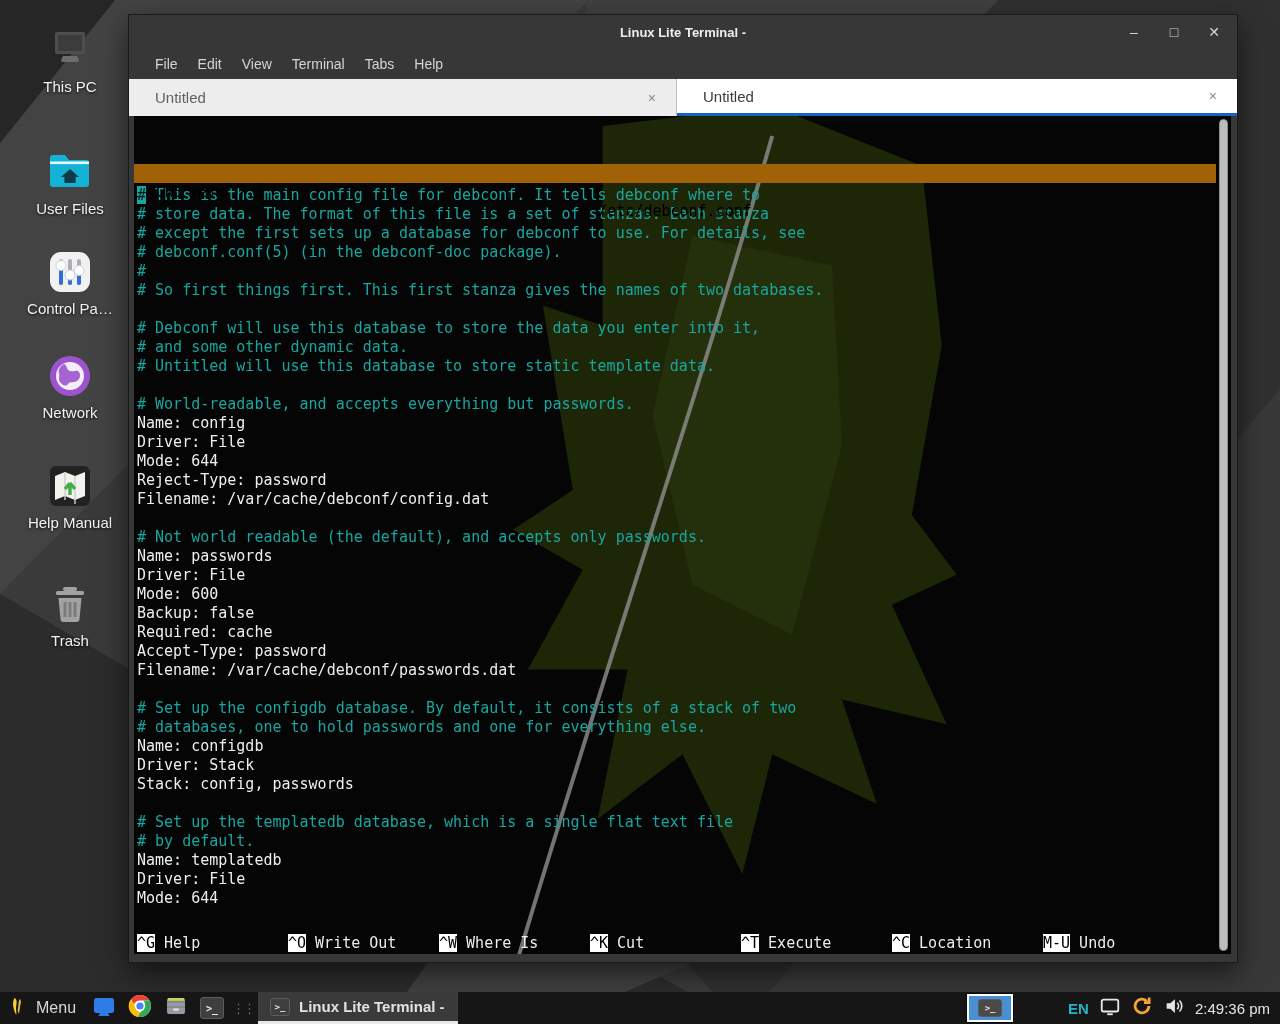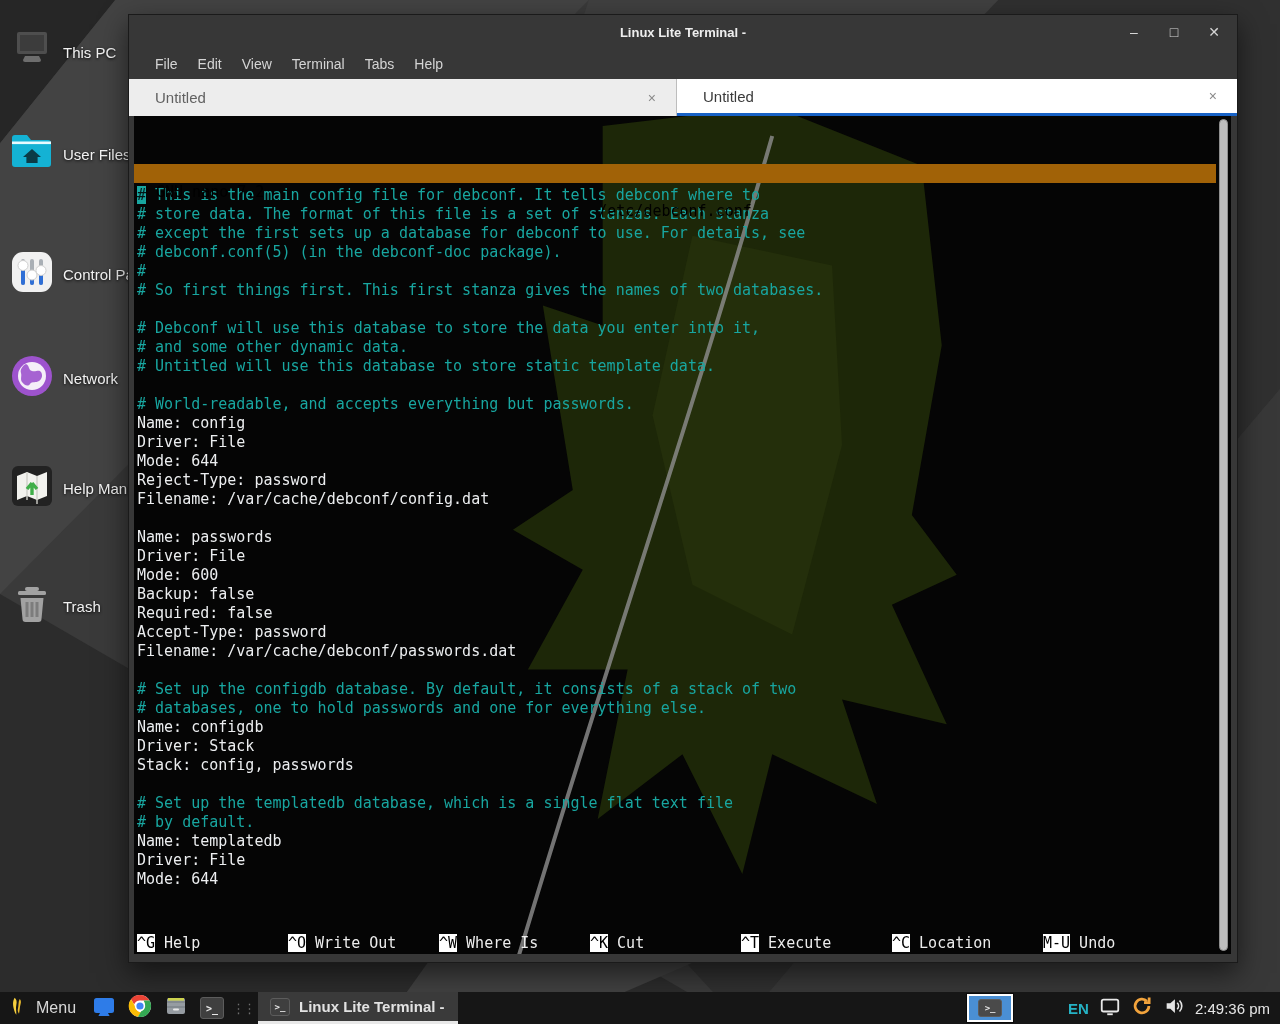--- a/index.html
+++ b/index.html
@@ -12,21 +12,21 @@
   .f1 { background:#262626; clip-path:polygon(0 0, 9% 0, 0 14%); }
   .f2 { background:#434343; clip-path:polygon(9% 0, 46% 0, 0 58%, 0 14%); }
   .f3 { background:#2c2c2c; clip-path:polygon(0 58%, 0 100%, 58% 100%); }
   .f4 { background:#404040; clip-path:polygon(46% 0, 78% 0, 30% 62%); }
   .f5 { background:#303030; clip-path:polygon(78% 0, 100% 0, 100% 38%, 58% 100%, 30% 62%); }
   .f6 { background:#383838; clip-path:polygon(100% 38%, 100% 100%, 58% 100%); }
   .f7 { background:#414141; clip-path:polygon(34% 93%, 56% 93%, 43% 100%, 30% 100%); }
 
   
   .desktop-icon { position:absolute; left:8px; width:124px; display:flex;
-                  flex-direction:row; align-items:center; gap:7px; cursor:default; }
+                  flex-direction:column; align-items:center; cursor:default; }
   .desktop-icon svg { width:48px; height:48px; }
   .desktop-icon .dlabel { color:#f2f2f2; font-size:15px; text-shadow:0 1px 3px rgba(0,0,0,.9);
                           white-space:nowrap; }
 
   
   .window { position:absolute; left:128px; top:14px; width:1110px; height:949px;
             background:#373737; border:1px solid #1a1a1a;
             box-shadow:0 10px 26px rgba(0,0,0,.55); }
   .titlebar { height:34px; position:relative; display:flex; align-items:center;
               justify-content:center; background:#373737; }
@@ -114,21 +114,21 @@
 
 <div class="desktop-icon" style="top:26px">
   <span><svg viewBox="0 0 48 48">
     <rect x="9" y="6" width="30" height="22" rx="2" fill="#4e4e4e"></rect>
     <rect x="12" y="9" width="24" height="16" fill="#3c3c3c"></rect>
     <path d="M17 30 h14 l2 4 a2 2 0 0 1 -2 2 h-14 a2 2 0 0 1 -2 -2 z" fill="#6d6d6d"></path>
   </svg></span>
   <span class="dlabel">This PC</span>
 </div>
 
-<div class="desktop-icon" style="top:128px">
+<div class="desktop-icon" style="top:148px">
   <span><svg viewBox="0 0 48 48">
     <path d="M4 10a3 3 0 0 1 3-3h12l4 5h17a3 3 0 0 1 3 3v21a3 3 0 0 1-3 3H7a3 3 0 0 1-3-3z" fill="#14b2d4"></path>
     <rect x="4" y="13.5" width="39" height="2.6" fill="#e9fbff"></rect>
     <path d="M24 21l9 8h-3.4v6h-11.2v-6H15z" fill="#0b3b46"></path>
   </svg></span>
   <span class="dlabel">User Files</span>
 </div>
 
 <div class="desktop-icon" style="top:248px">
   <span><svg viewBox="0 0 48 48">
@@ -240,25 +240,26 @@
           <div class="ln comment"># and some other dynamic data.</div>
           <div class="ln comment"># Untitled will use this database to store static template data.</div>
           <div class="ln plain"> </div>
           <div class="ln comment"># World-readable, and accepts everything but passwords.</div>
           <div class="ln plain">Name: config</div>
           <div class="ln plain">Driver: File</div>
           <div class="ln plain">Mode: 644</div>
           <div class="ln plain">Reject-Type: password</div>
           <div class="ln plain">Filename: /var/cache/debconf/config.dat</div>
           <div class="ln plain"> </div>
+          <div class="ln comment"># Not world readable (the default), and accepts only passwords.</div>
           <div class="ln plain">Name: passwords</div>
           <div class="ln plain">Driver: File</div>
           <div class="ln plain">Mode: 600</div>
           <div class="ln plain">Backup: false</div>
-          <div class="ln plain">Required: false</div>
+          <div class="ln plain">Required: cache</div>
           <div class="ln plain">Accept-Type: password</div>
           <div class="ln plain">Filename: /var/cache/debconf/passwords.dat</div>
           <div class="ln plain"> </div>
           <div class="ln comment"># Set up the configdb database. By default, it consists of a stack of two</div>
           <div class="ln comment"># databases, one to hold passwords and one for everything else.</div>
           <div class="ln plain">Name: configdb</div>
           <div class="ln plain">Driver: Stack</div>
           <div class="ln plain">Stack: config, passwords</div>
           <div class="ln plain"> </div>
           <div class="ln comment"># Set up the templatedb database, which is a single flat text file</div>

